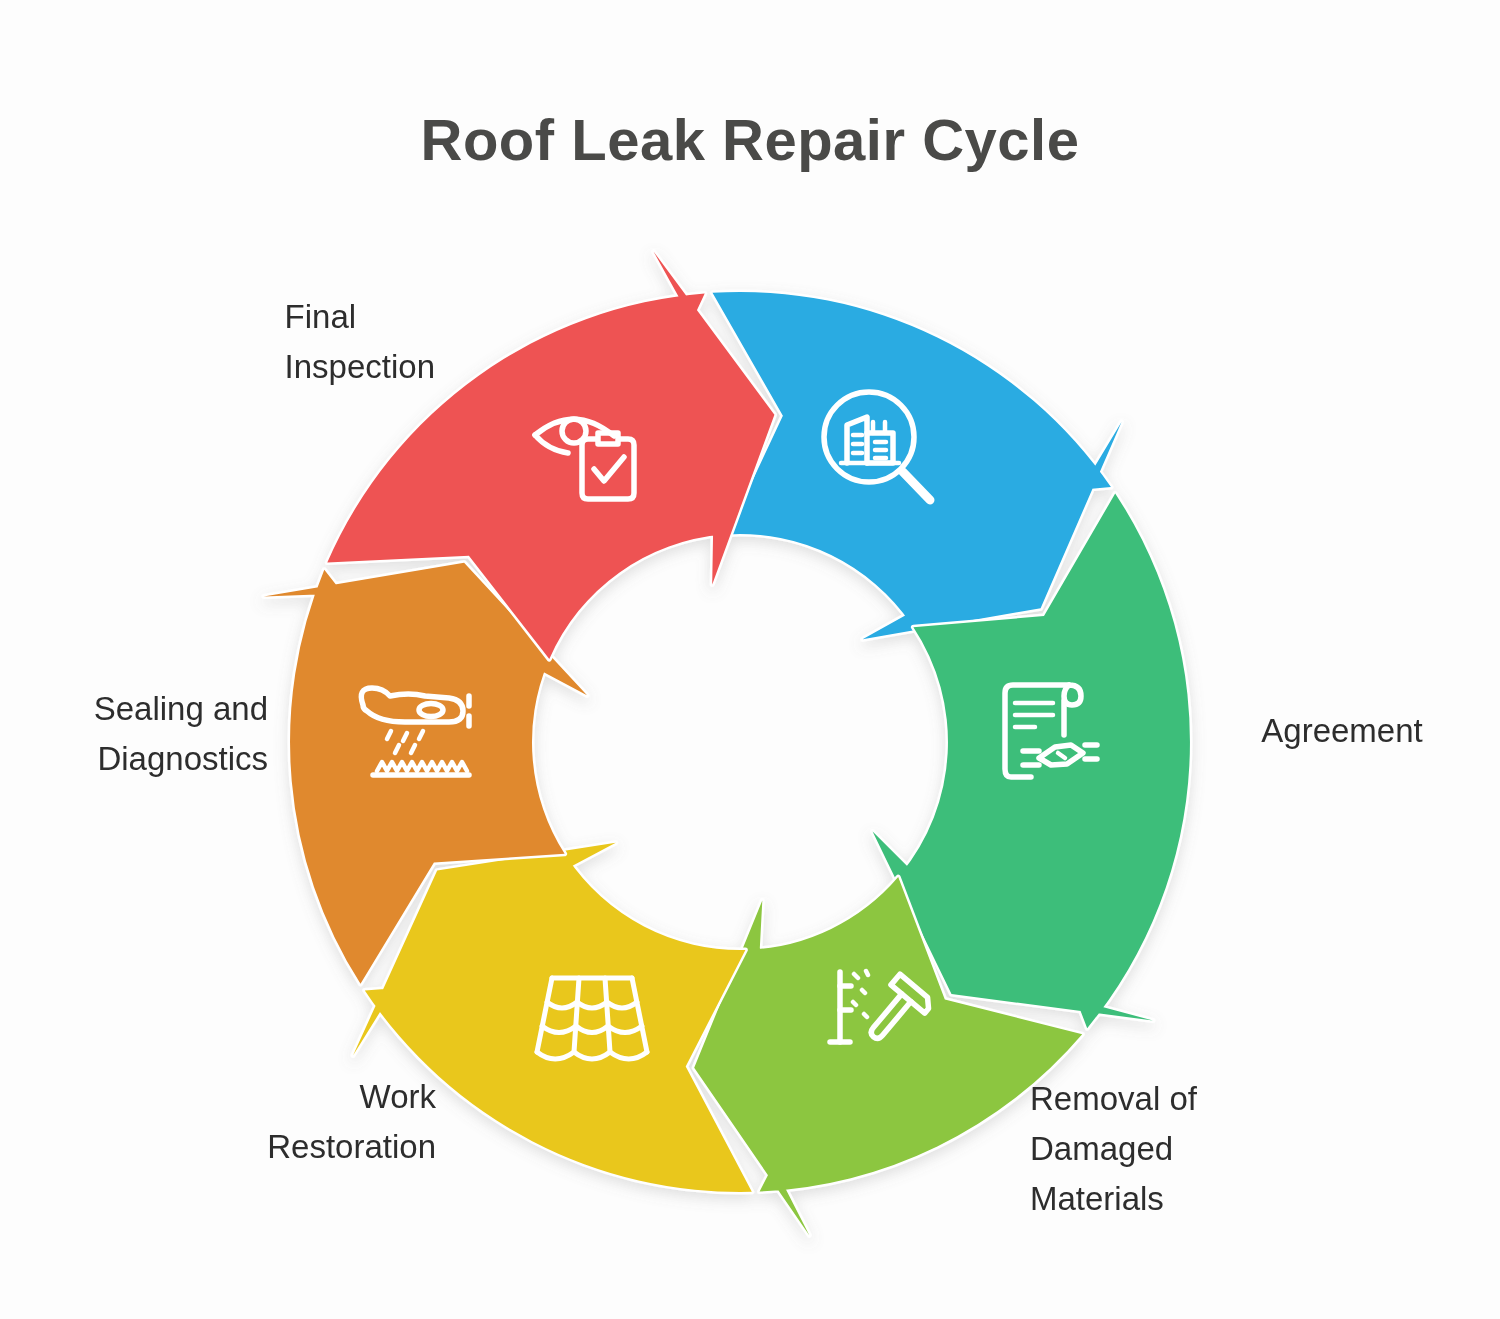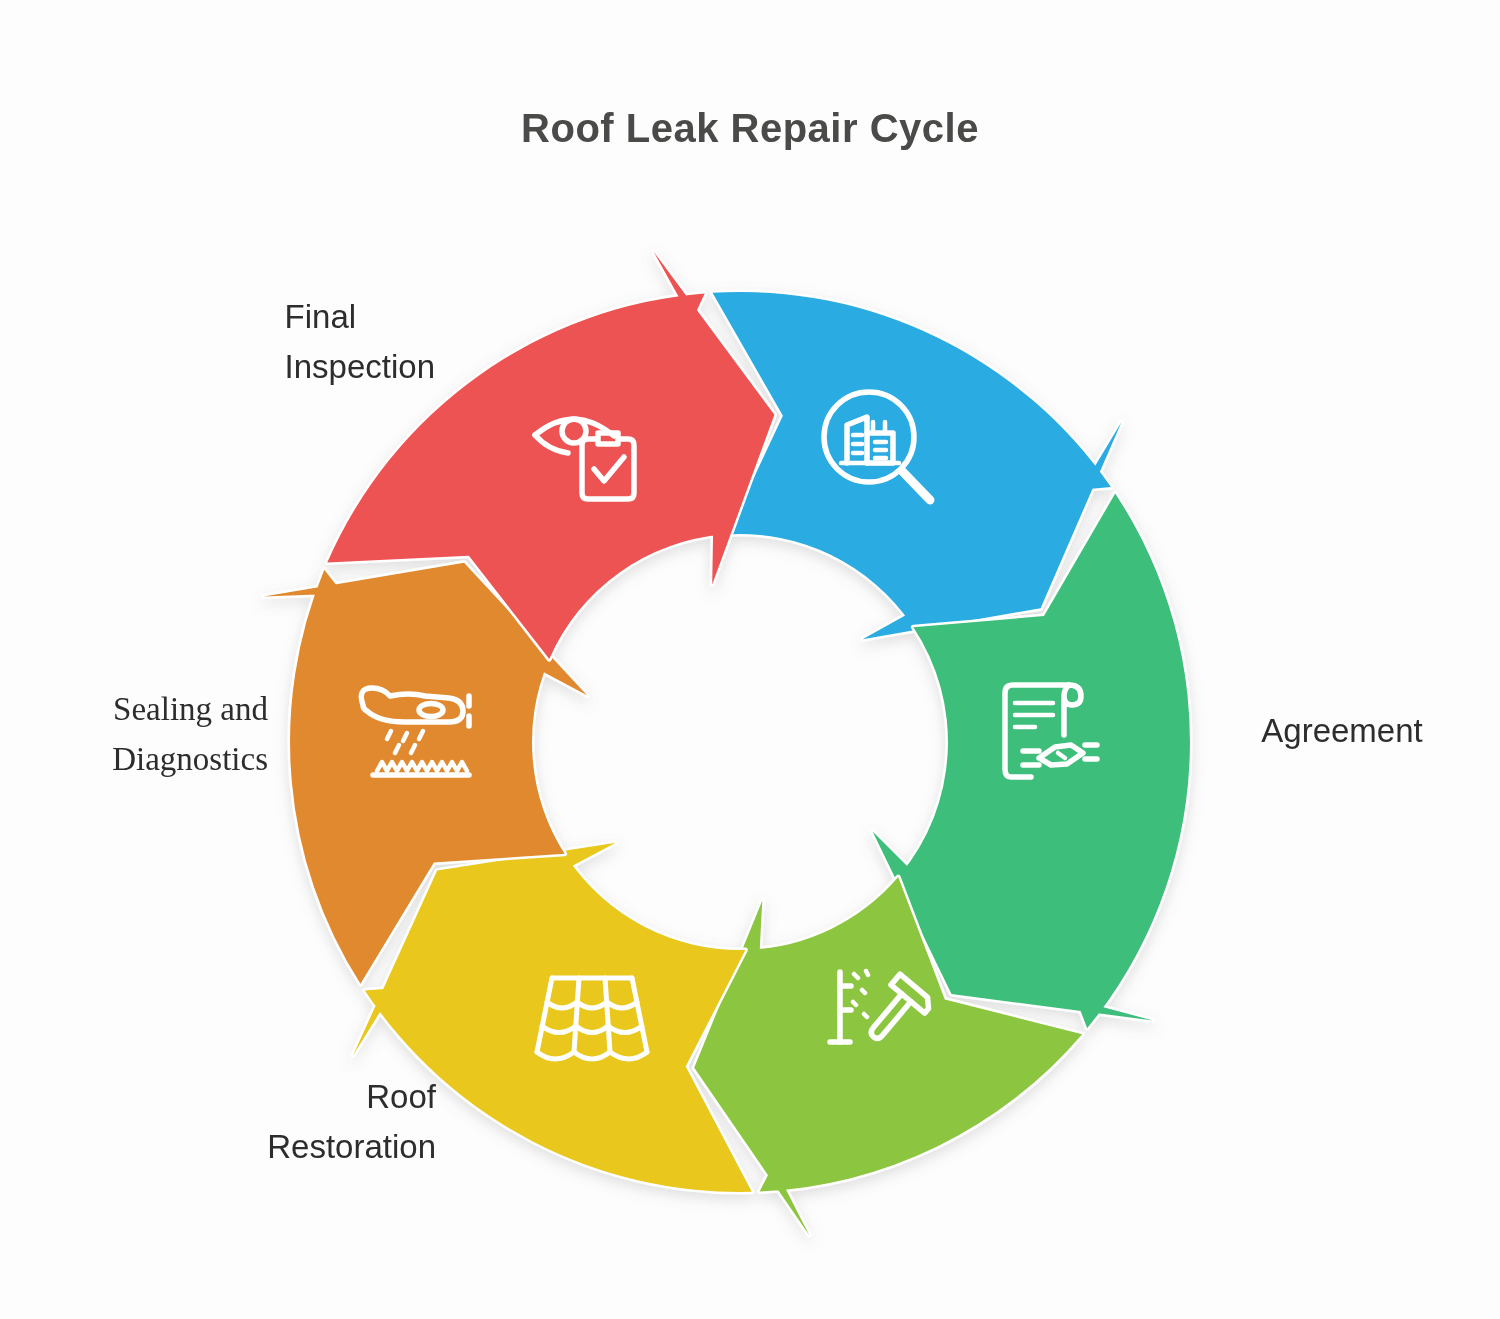--- a/index.html
+++ b/index.html
@@ -1,27 +1,27 @@
 <!DOCTYPE html>
 <html><head>
 <meta charset="utf-8">
 <style>
   html,body{margin:0;padding:0;background:#fdfdfd;}
   .stage{position:relative;width:1500px;height:1319px;background:#fdfdfd;overflow:hidden;
          font-family:"Liberation Sans",sans-serif;}
   .title{position:absolute;top:106px;left:0;width:100%;text-align:center;margin:0;
-         font-size:40px;font-weight:bold;color:#4a4a48;letter-spacing:.5px;}
+         font-size:58px;font-weight:bold;color:#4a4a48;letter-spacing:.5px;}
   .cycle-svg{position:absolute;left:0;top:0;}
   .lbl{position:absolute;font-size:33px;line-height:50px;color:#2d2d2d;}
   .lbl div{white-space:nowrap;}
   .lbl-0{left:1028px;top:292px;text-align:left;}
   .lbl-1{left:1192px;top:706px;width:300px;text-align:center;}
   .lbl-2{left:1030px;top:1074px;text-align:left;}
   .lbl-3{right:1064px;top:1072px;text-align:right;}
-  .lbl-4{right:1232px;top:684px;text-align:right;font-family:Liberation Serif, serif;}
+  .lbl-4{right:1232px;top:684px;text-align:right;}
   .lbl-5{right:1065px;top:292px;text-align:left;}
 </style>
 </head>
 <body>
 
 <div class="stage">
 
   <h1 class="title">Roof Leak Repair Cycle</h1>
 
   <svg class="cycle-svg" id="cycle-svg" width="1500" height="1319" viewBox="0 0 1500 1319">
@@ -105,22 +105,27 @@
         <use href="#icon-hammer-nails-icon" x="880" y="1008"></use>
         <use href="#icon-roof-tiles-icon" x="592" y="1020"></use>
         <use href="#icon-plane-spray-icon" x="421" y="733"></use>
         <use href="#icon-eye-clipboard-icon" x="590" y="455"></use>
       </g>
   </svg>
 
   <div class="lbl lbl-1">
     <div>Agreement</div>
   </div>
+  <div class="lbl lbl-2">
+    <div>Removal of</div>
+    <div>Damaged</div>
+    <div>Materials</div>
+  </div>
   <div class="lbl lbl-3">
-    <div>Roof</div>
+    <div>Work</div>
     <div>Restoration</div>
   </div>
   <div class="lbl lbl-4">
     <div>Sealing and</div>
     <div>Diagnostics</div>
   </div>
   <div class="lbl lbl-5">
     <div>Final</div>
     <div>Inspection</div>
   </div>

